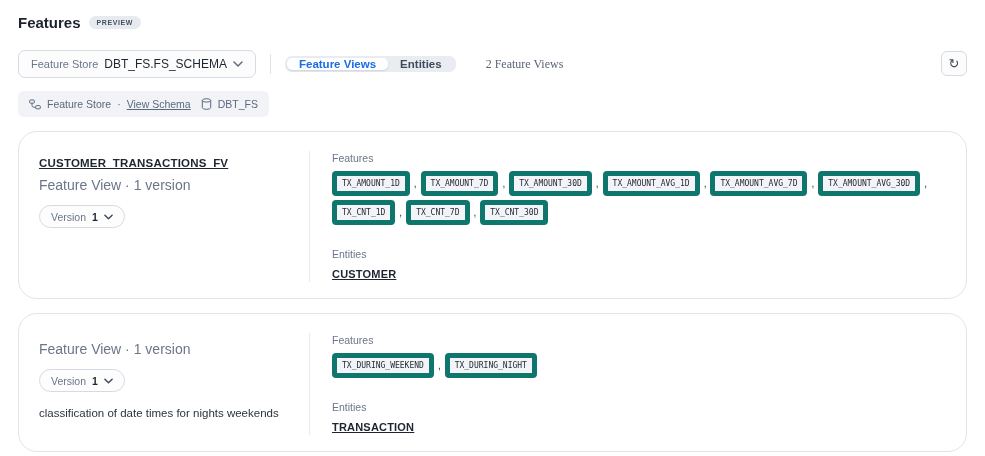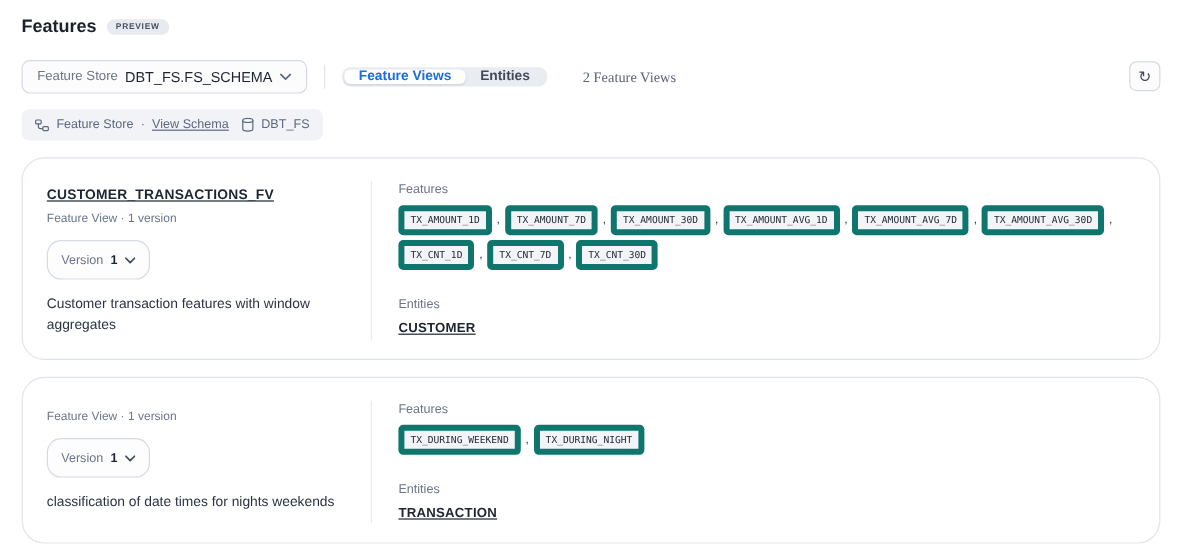--- a/index.html
+++ b/index.html
@@ -31,23 +31,23 @@
     height:26px; padding:0 11px; font-size:10.5px; color:#5d687f; }
   .breadcrumb a { color:#5d687f; text-decoration:underline; cursor:pointer; }
   .bc-icon { display:inline-flex; align-items:center; }
 
   .card { margin:14px 18px 0 18px; border:1px solid #e0e4ec; border-radius:19px; background:#fff;
     display:flex; }
   .card-left { width:290px; flex:0 0 290px; padding:21px 24px 20px 20px; }
   .card-right { flex:1; border-left:1px solid #e7eaf0; margin:19px 0 16px 0; padding:1px 20px 0 22px; }
   .card-title { font-size:11.5px; font-weight:bold; color:#1d2530; text-decoration:underline;
     letter-spacing:0.2px; cursor:pointer; display:inline-block; }
-  .card-subtitle { font-size:10px; color:#6b7689; margin-top:6px; }
+  .card-subtitle { font-size:14px; color:#6b7689; margin-top:6px; }
   .version-pill { display:inline-flex; align-items:center; gap:6px; border:1px solid #d5dae3;
-    border-radius:12px; height:33px; padding:0 11px; margin-top:12px; cursor:pointer; background:#fdfdfe; }
+    border-radius:12px; height:23px; padding:0 11px; margin-top:12px; cursor:pointer; background:#fdfdfe; }
   .version-pill .lbl { font-size:10.5px; color:#6b7689; }
   .version-pill .val { font-size:10.5px; font-weight:bold; color:#1d2530; }
   .card-desc { font-size:11.5px; color:#2b3442; margin-top:13px; line-height:1.45; max-width:250px; }
 
   .section-label { font-size:10.5px; color:#6b7689; }
   .chips { display:flex; flex-wrap:wrap; align-items:center; gap:4px 3px; margin-top:7px; max-width:622px; }
   .chip { font-family:"DejaVu Sans Mono", monospace; font-size:8px; color:#242b36; background:#f2f4f8;
     border:5px solid #0f766e; border-radius:4px; padding:3px 5px; white-space:nowrap; }
   .chip-comma { font-size:10px; color:#2b3442; margin:0 1px; }
   .entities-block { margin-top:23px; }
@@ -113,21 +113,20 @@
     <div class="card-subtitle">Feature View · 1 version</div>
     <div class="version-pill">
       <span class="lbl">Version</span>
       <span class="val">1</span>
       <span>
         <svg class="glyph" width="9" height="6" viewBox="0 0 10 6">
             <path d="M1 1l4 4 4-4" stroke="#3f4a5a" stroke-width="1.6" fill="none" stroke-linecap="round" stroke-linejoin="round"></path>
           </svg>
       </span>
     </div>
-    <div class="card-desc">Customer transaction features with window aggregates</div>
   </div>
   <div class="card-right">
     <div class="section-label">Features</div>
     <div class="chips">
         <span class="chip">TX_AMOUNT_1D</span>
         <span class="chip-comma">,</span>
         <span class="chip">TX_AMOUNT_7D</span>
         <span class="chip-comma">,</span>
         <span class="chip">TX_AMOUNT_30D</span>
         <span class="chip-comma">,</span>

